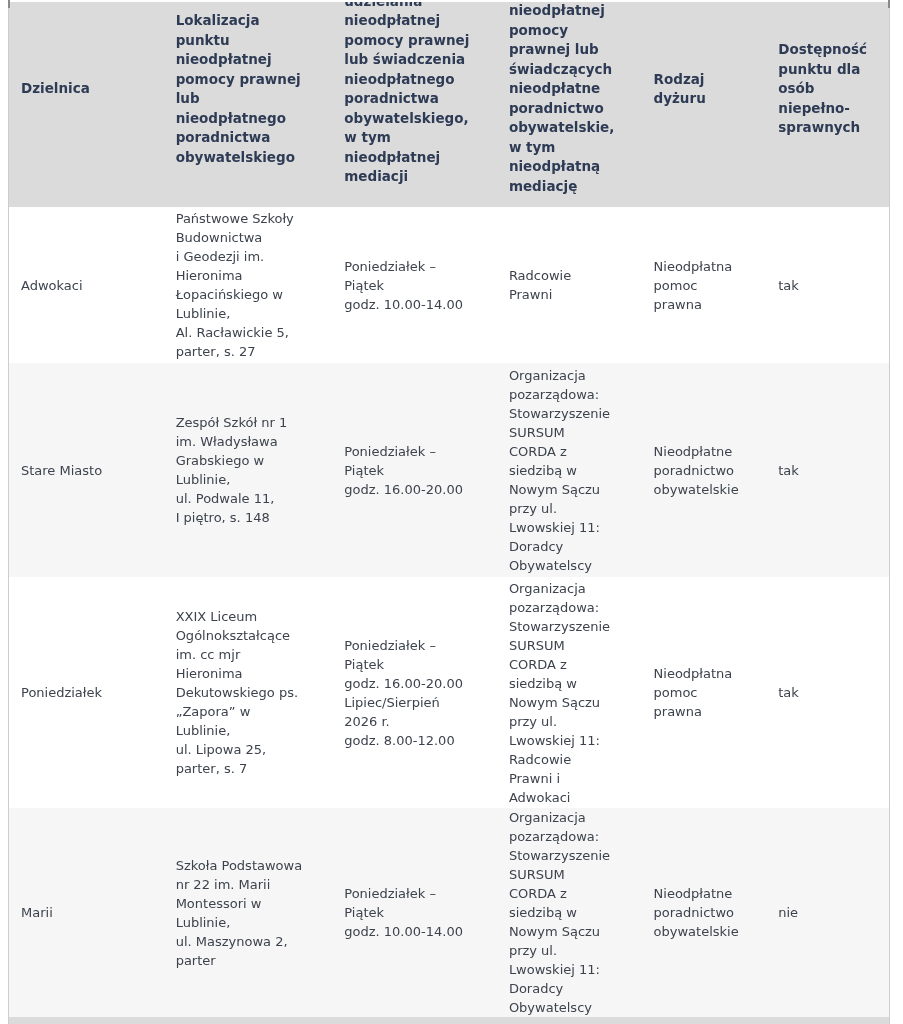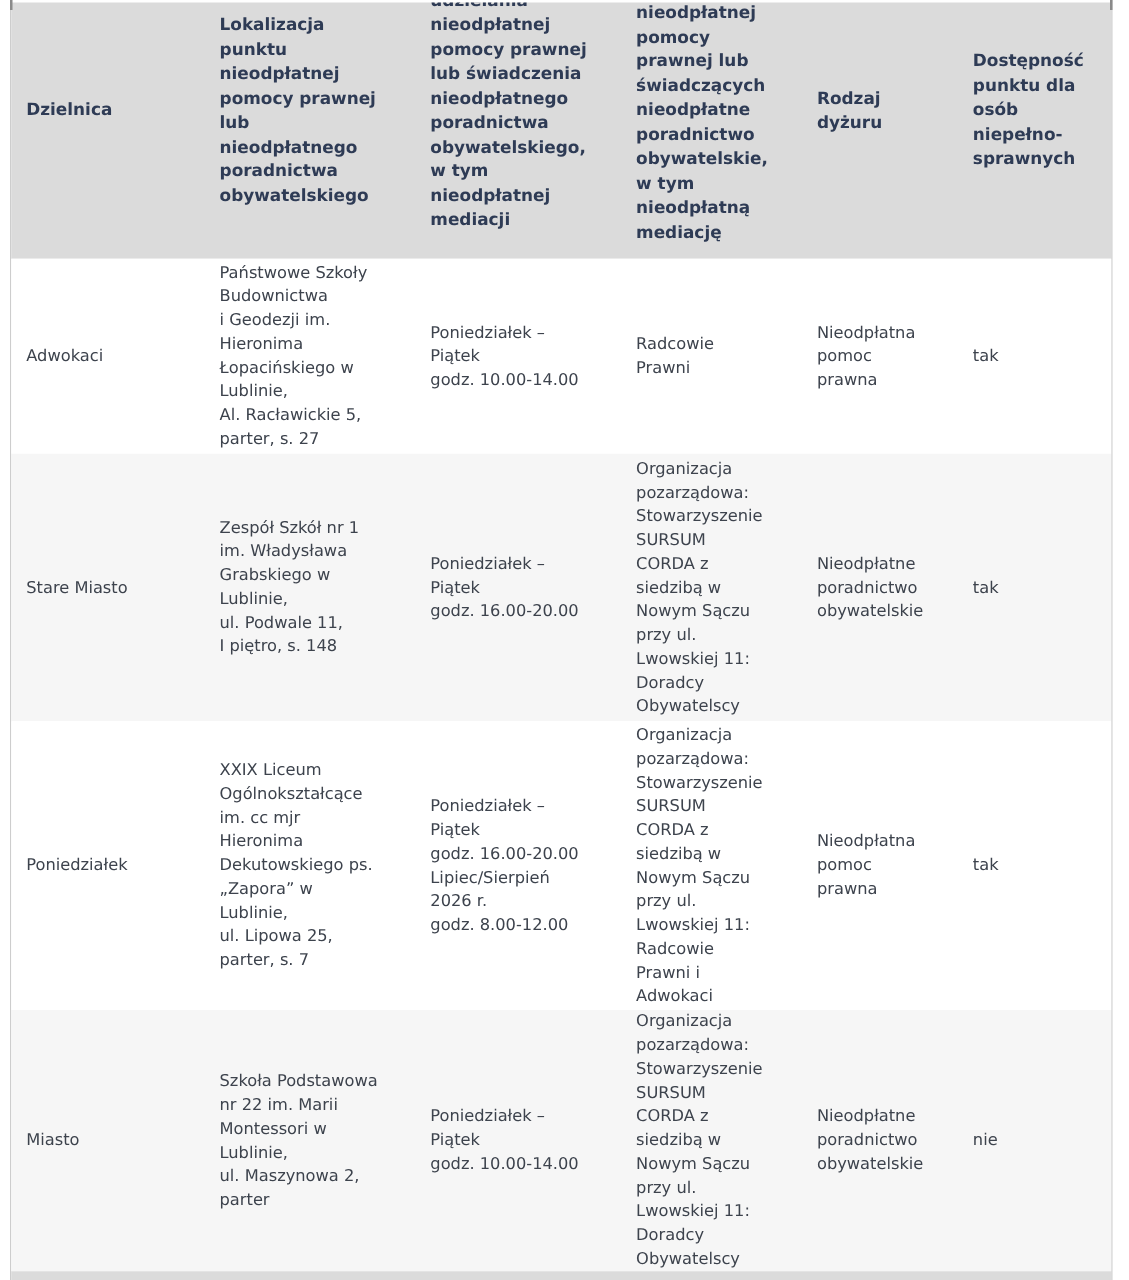--- a/index.html
+++ b/index.html
@@ -200,21 +200,21 @@
 Radcowie
 Prawni i
 Adwokaci</div>
       <div class="cell c5">Nieodpłatna
 pomoc
 prawna</div>
       <div class="cell c6">tak</div>
     </div>
 
     <div class="row body-row-4">
-      <div class="cell c1">Miasto</div>
+      <div class="cell c1">Marii</div>
       <div class="cell c2">Szkoła Podstawowa
 nr 22 im. Marii
 Montessori w
 Lublinie,
 ul. Maszynowa 2,
 parter</div>
       <div class="cell c3">Poniedziałek –
 Piątek
 godz. 10.00-14.00</div>
       <div class="cell c4">Organizacja

